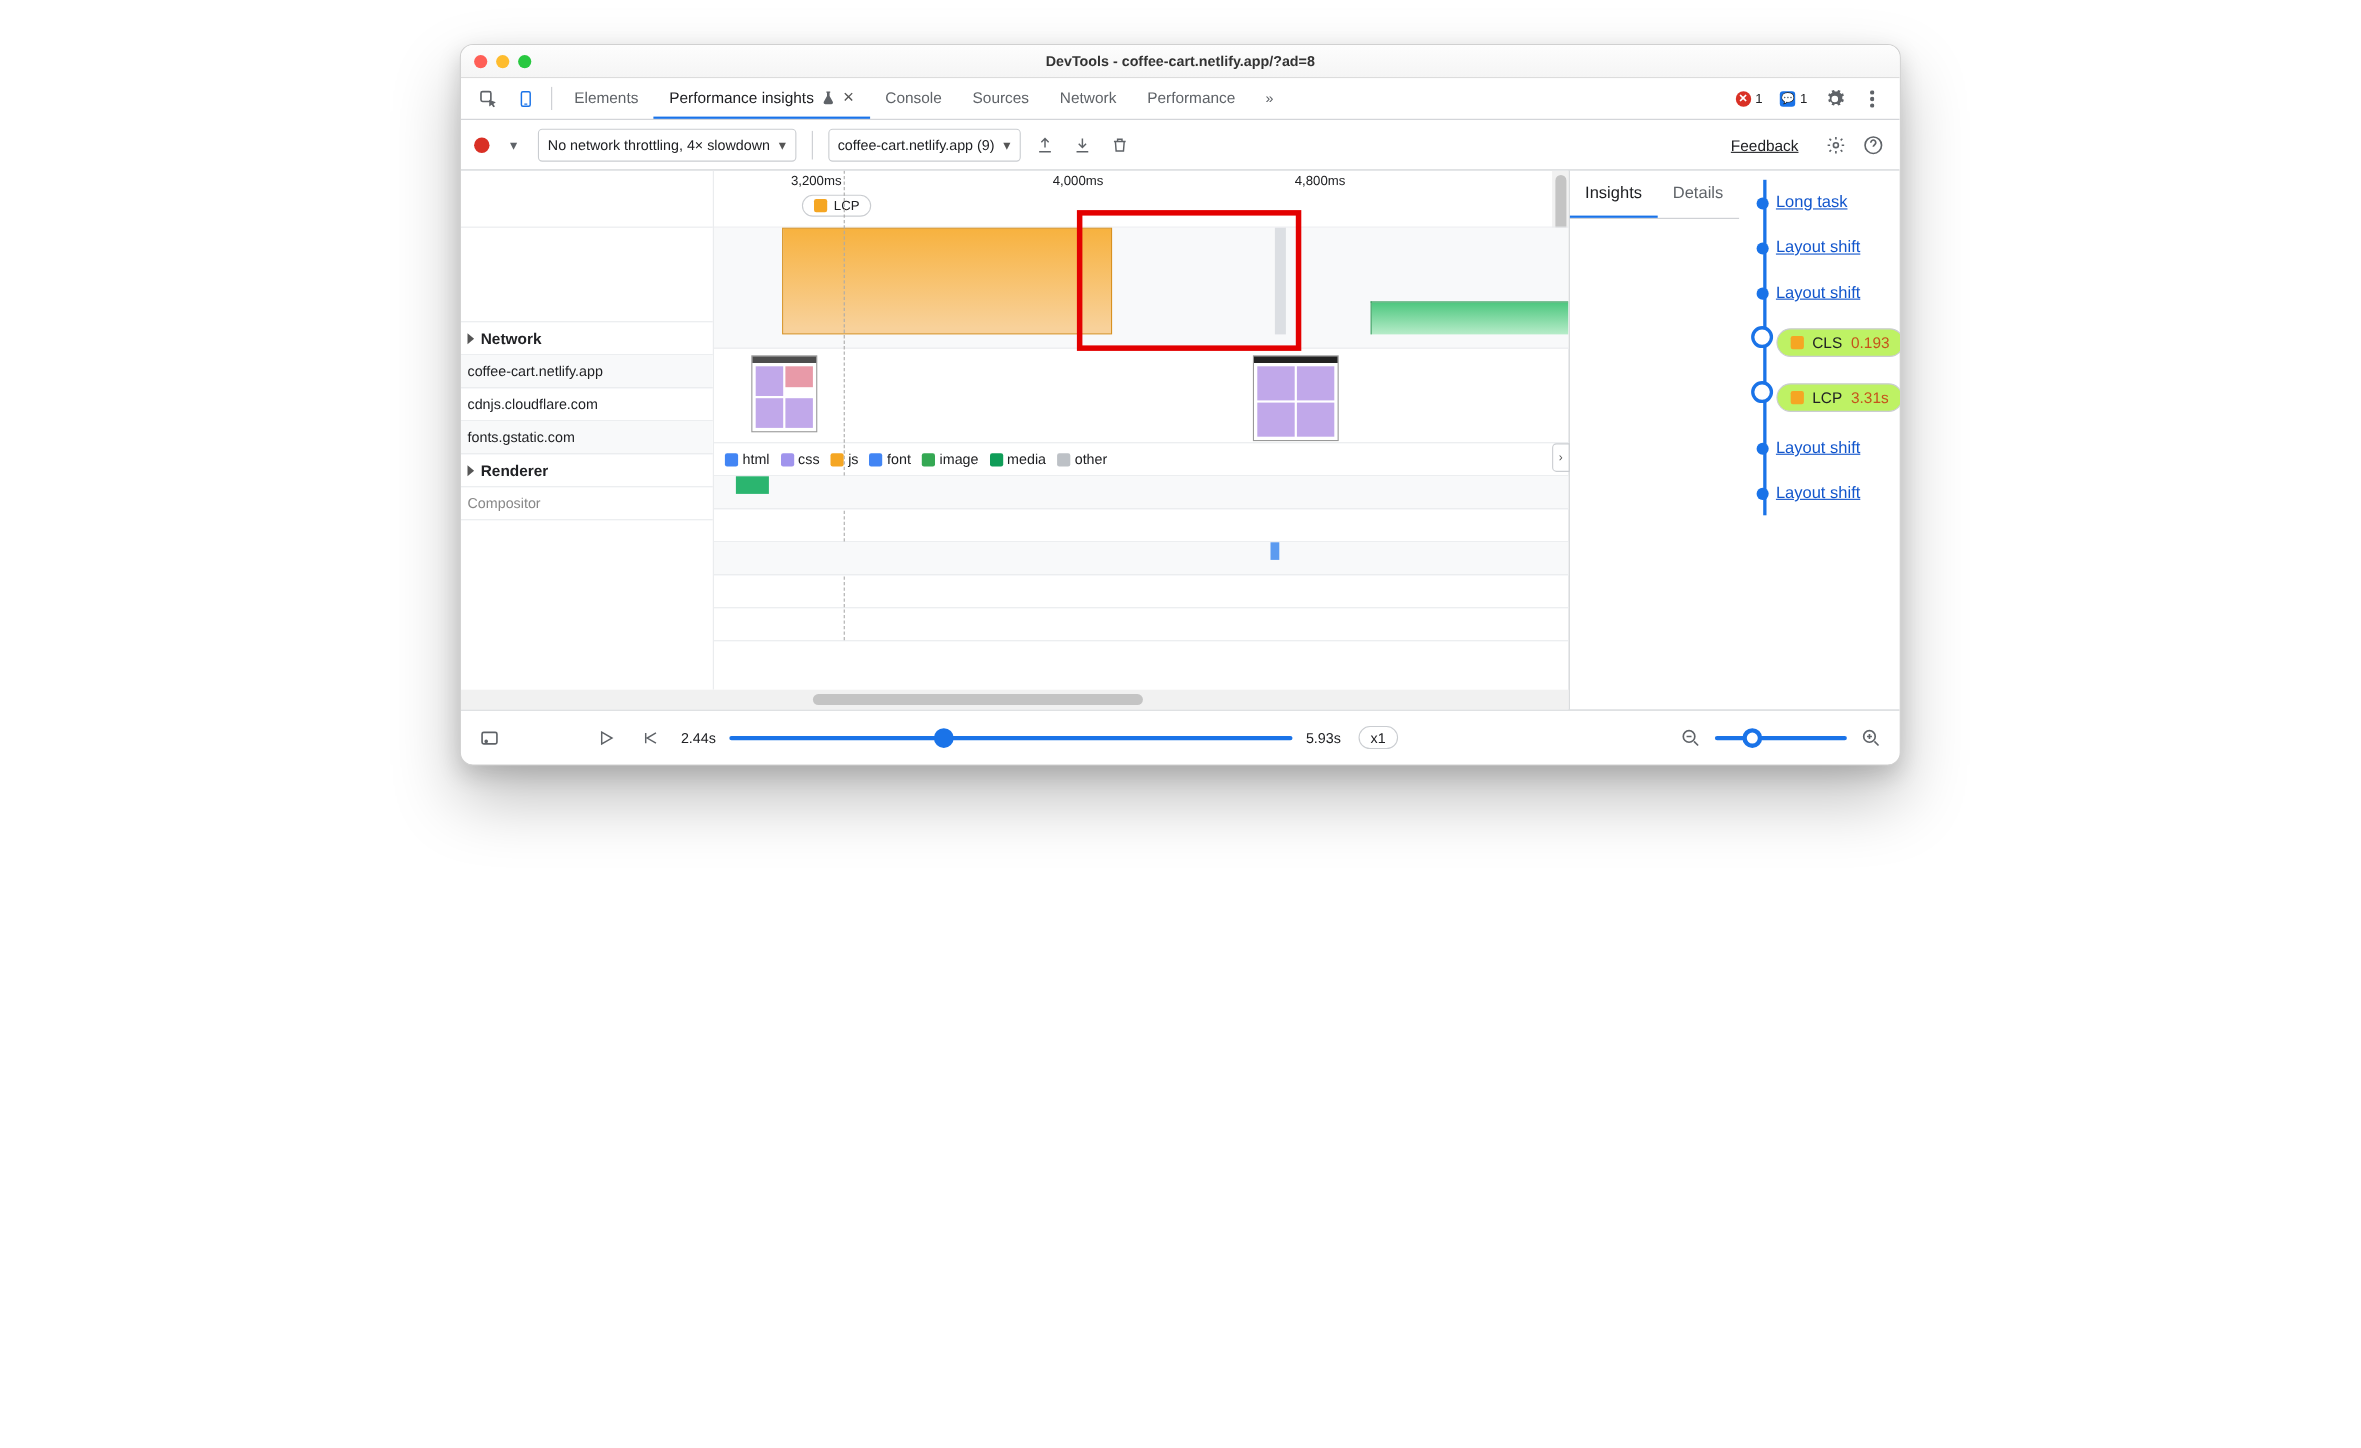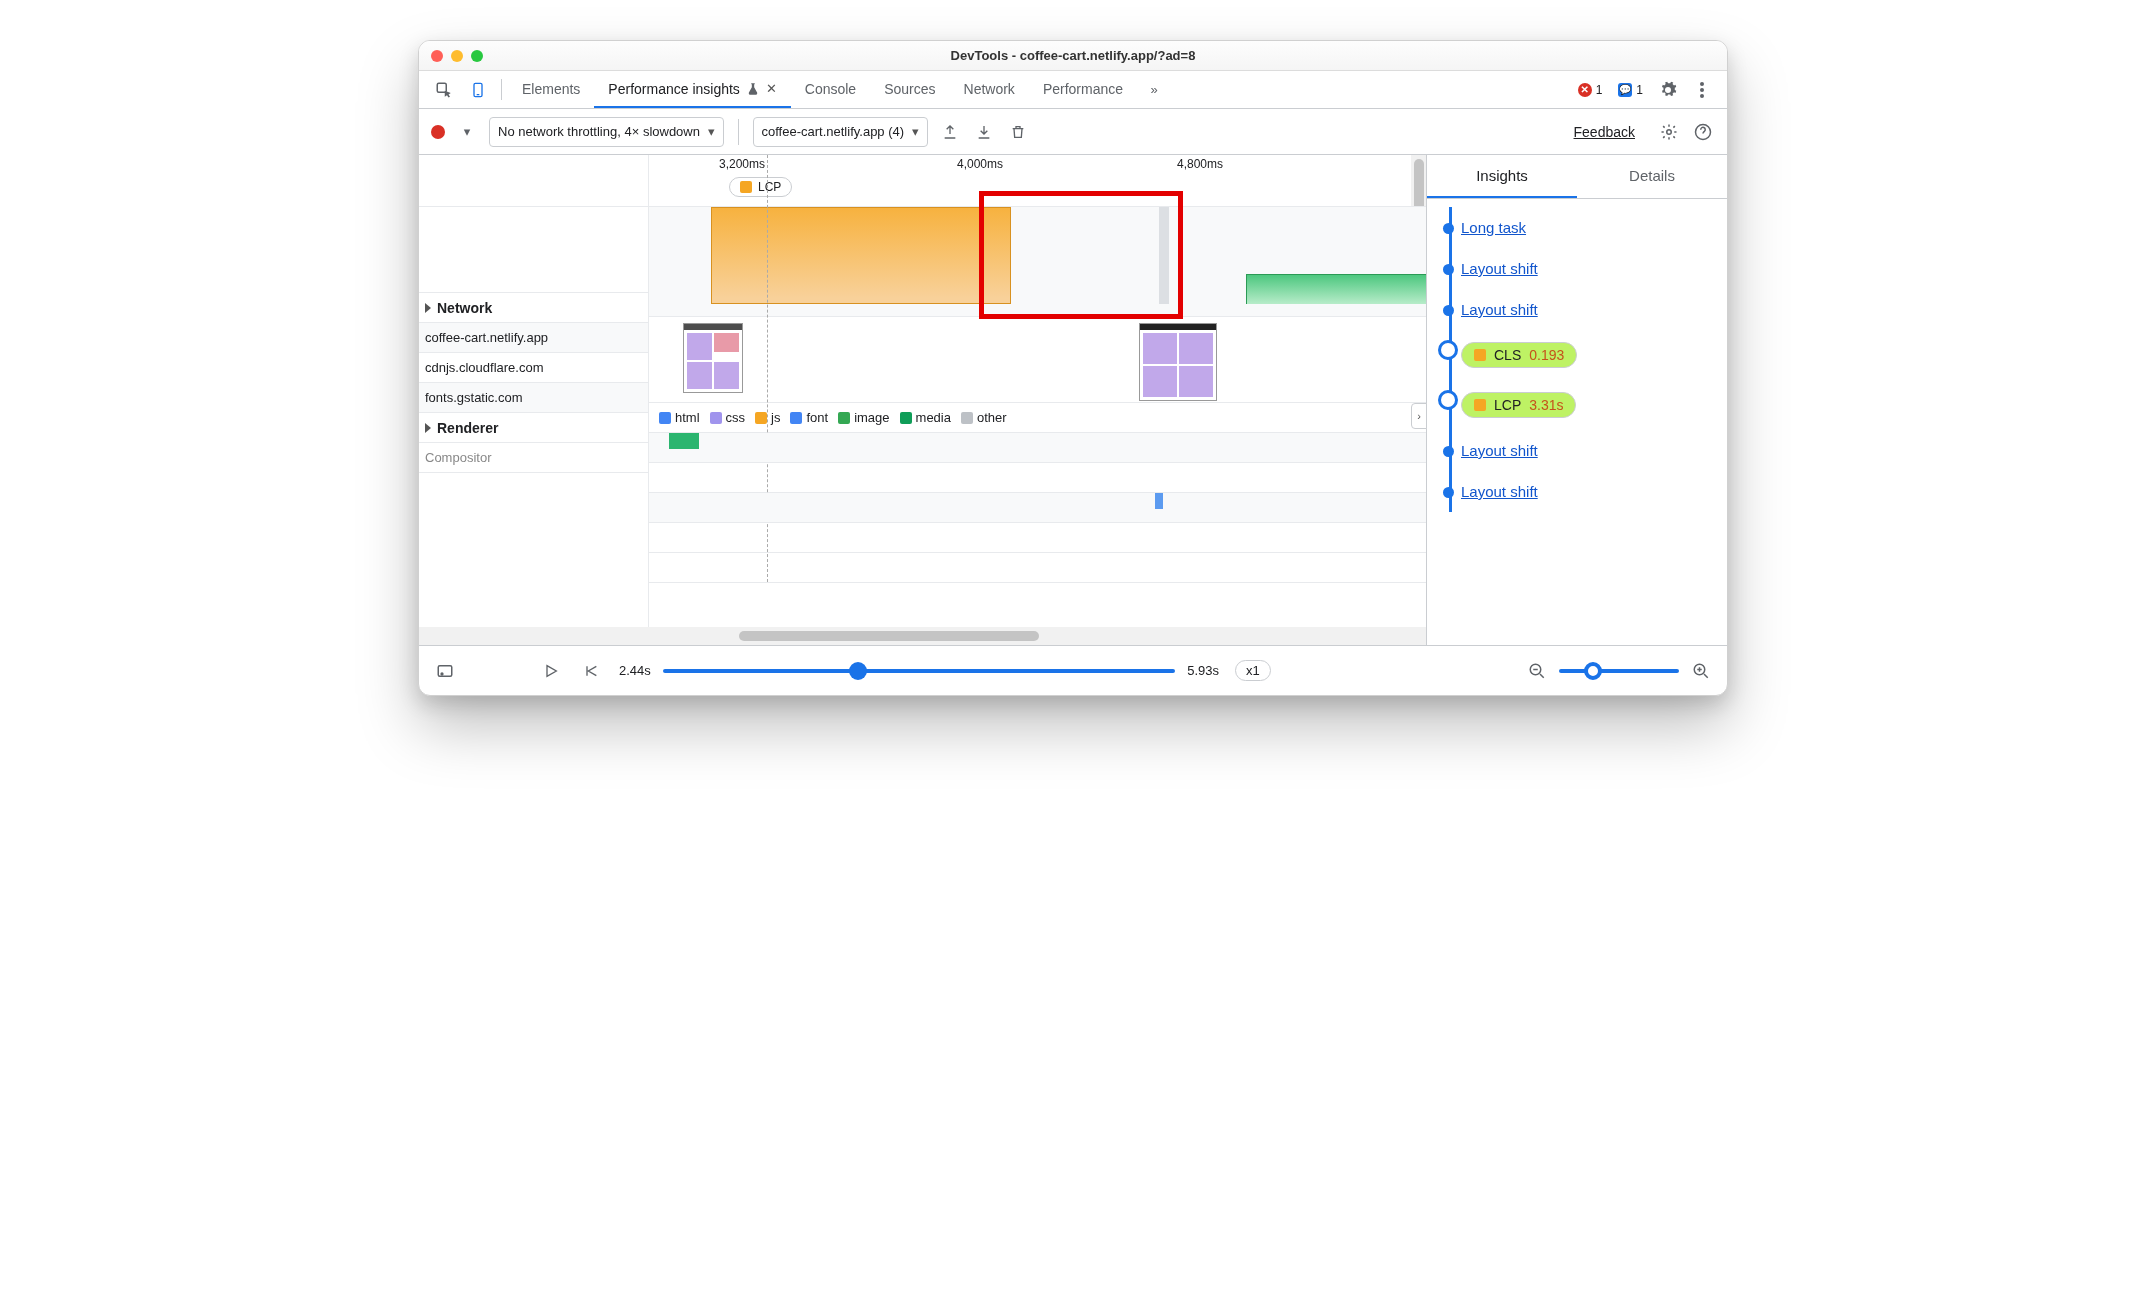--- a/index.html
+++ b/index.html
@@ -87,21 +87,21 @@
     display:flex;align-items:center;padding:0 8px;gap:8px;font-size:13px;
     background:#fff;
   }
   .dropdown .caret{color:#555;}
   .link{color:var(--text);text-decoration:underline;font-size:14px;}
   .iconbtn{width:24px;display:flex;align-items:center;justify-content:center;color:var(--text-muted);}
   
   
   .main{display:flex;height:490px;}
   .left{flex:1;min-width:0;display:flex;flex-direction:column;border-right:1px solid var(--border);position:relative;}
-  .right{width:300px;display:flex;flex-direction:column;}
+  .right{width:300px;display:flex;flex-direction:row;}
 
   
   .timeline-wrap{flex:1;display:flex;overflow:hidden;position:relative;}
   .gutter{width:230px;border-right:1px solid var(--border-light);flex-shrink:0;}
   .tracks{flex:1;position:relative;overflow:hidden;}
 
   .ruler{height:52px;border-bottom:1px solid var(--border-light);position:relative;}
   .ruler .tick{position:absolute;top:2px;font-size:12px;color:var(--text);}
   .ruler .lcp-badge{
     position:absolute;top:22px;left:10px;
@@ -279,21 +279,21 @@
 
   <div class="toolbar">
     <div class="rec"></div>
     <div class="iconbtn">▾</div>
     <div class="dropdown">
       <span>No network throttling, 4× slowdown</span>
       <span class="caret">▾</span>
     </div>
     <div style="width:1px;background:var(--border);height:26px;margin:0 4px;"></div>
     <div class="dropdown">
-      <span>coffee-cart.netlify.app (4)</span>
+      <span>coffee-cart.netlify.app (9)</span>
       <span class="caret">▾</span>
     </div>
     <div class="iconbtn">
       <svg width="16" height="16" viewBox="0 0 24 24" fill="none" stroke="#5f6368" stroke-width="2">
           <path d="M12 3v12M7 8l5-5 5 5M4 21h16"></path>
         </svg>
     </div>
     <div class="iconbtn">
       <svg width="16" height="16" viewBox="0 0 24 24" fill="none" stroke="#5f6368" stroke-width="2">
           <path d="M12 15V3M7 10l5 5 5-5M4 21h16"></path>

